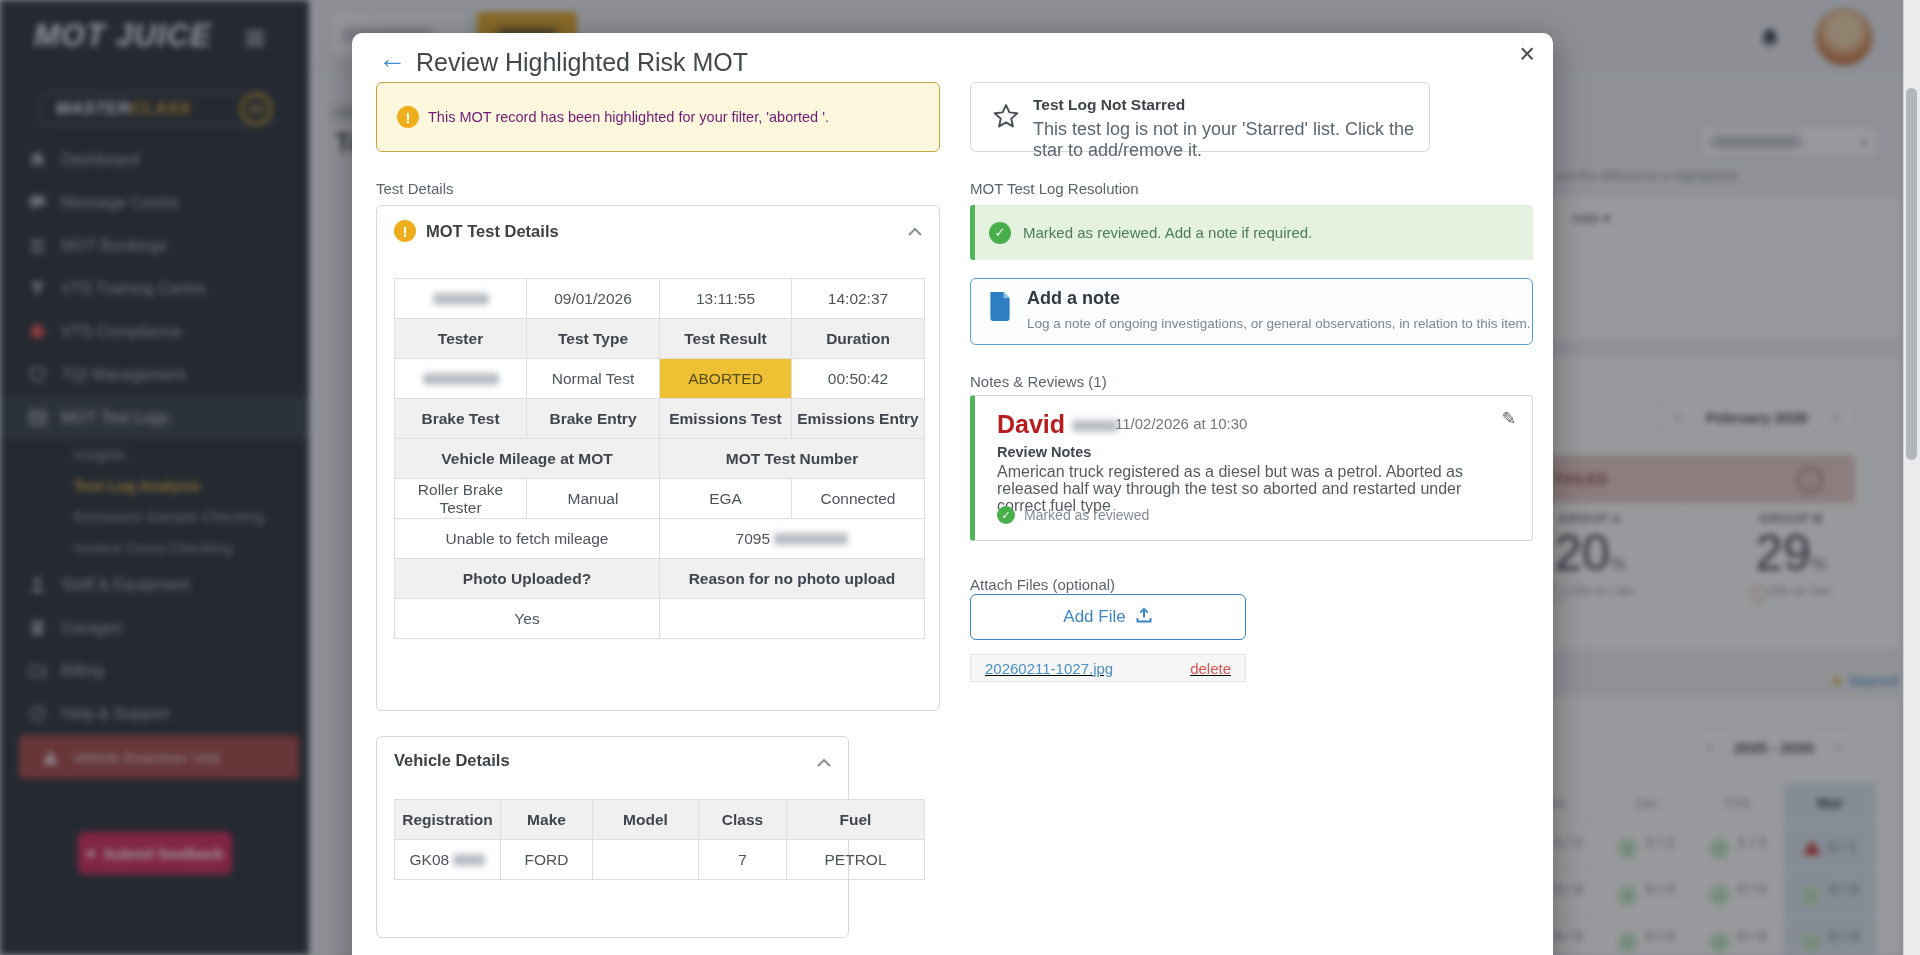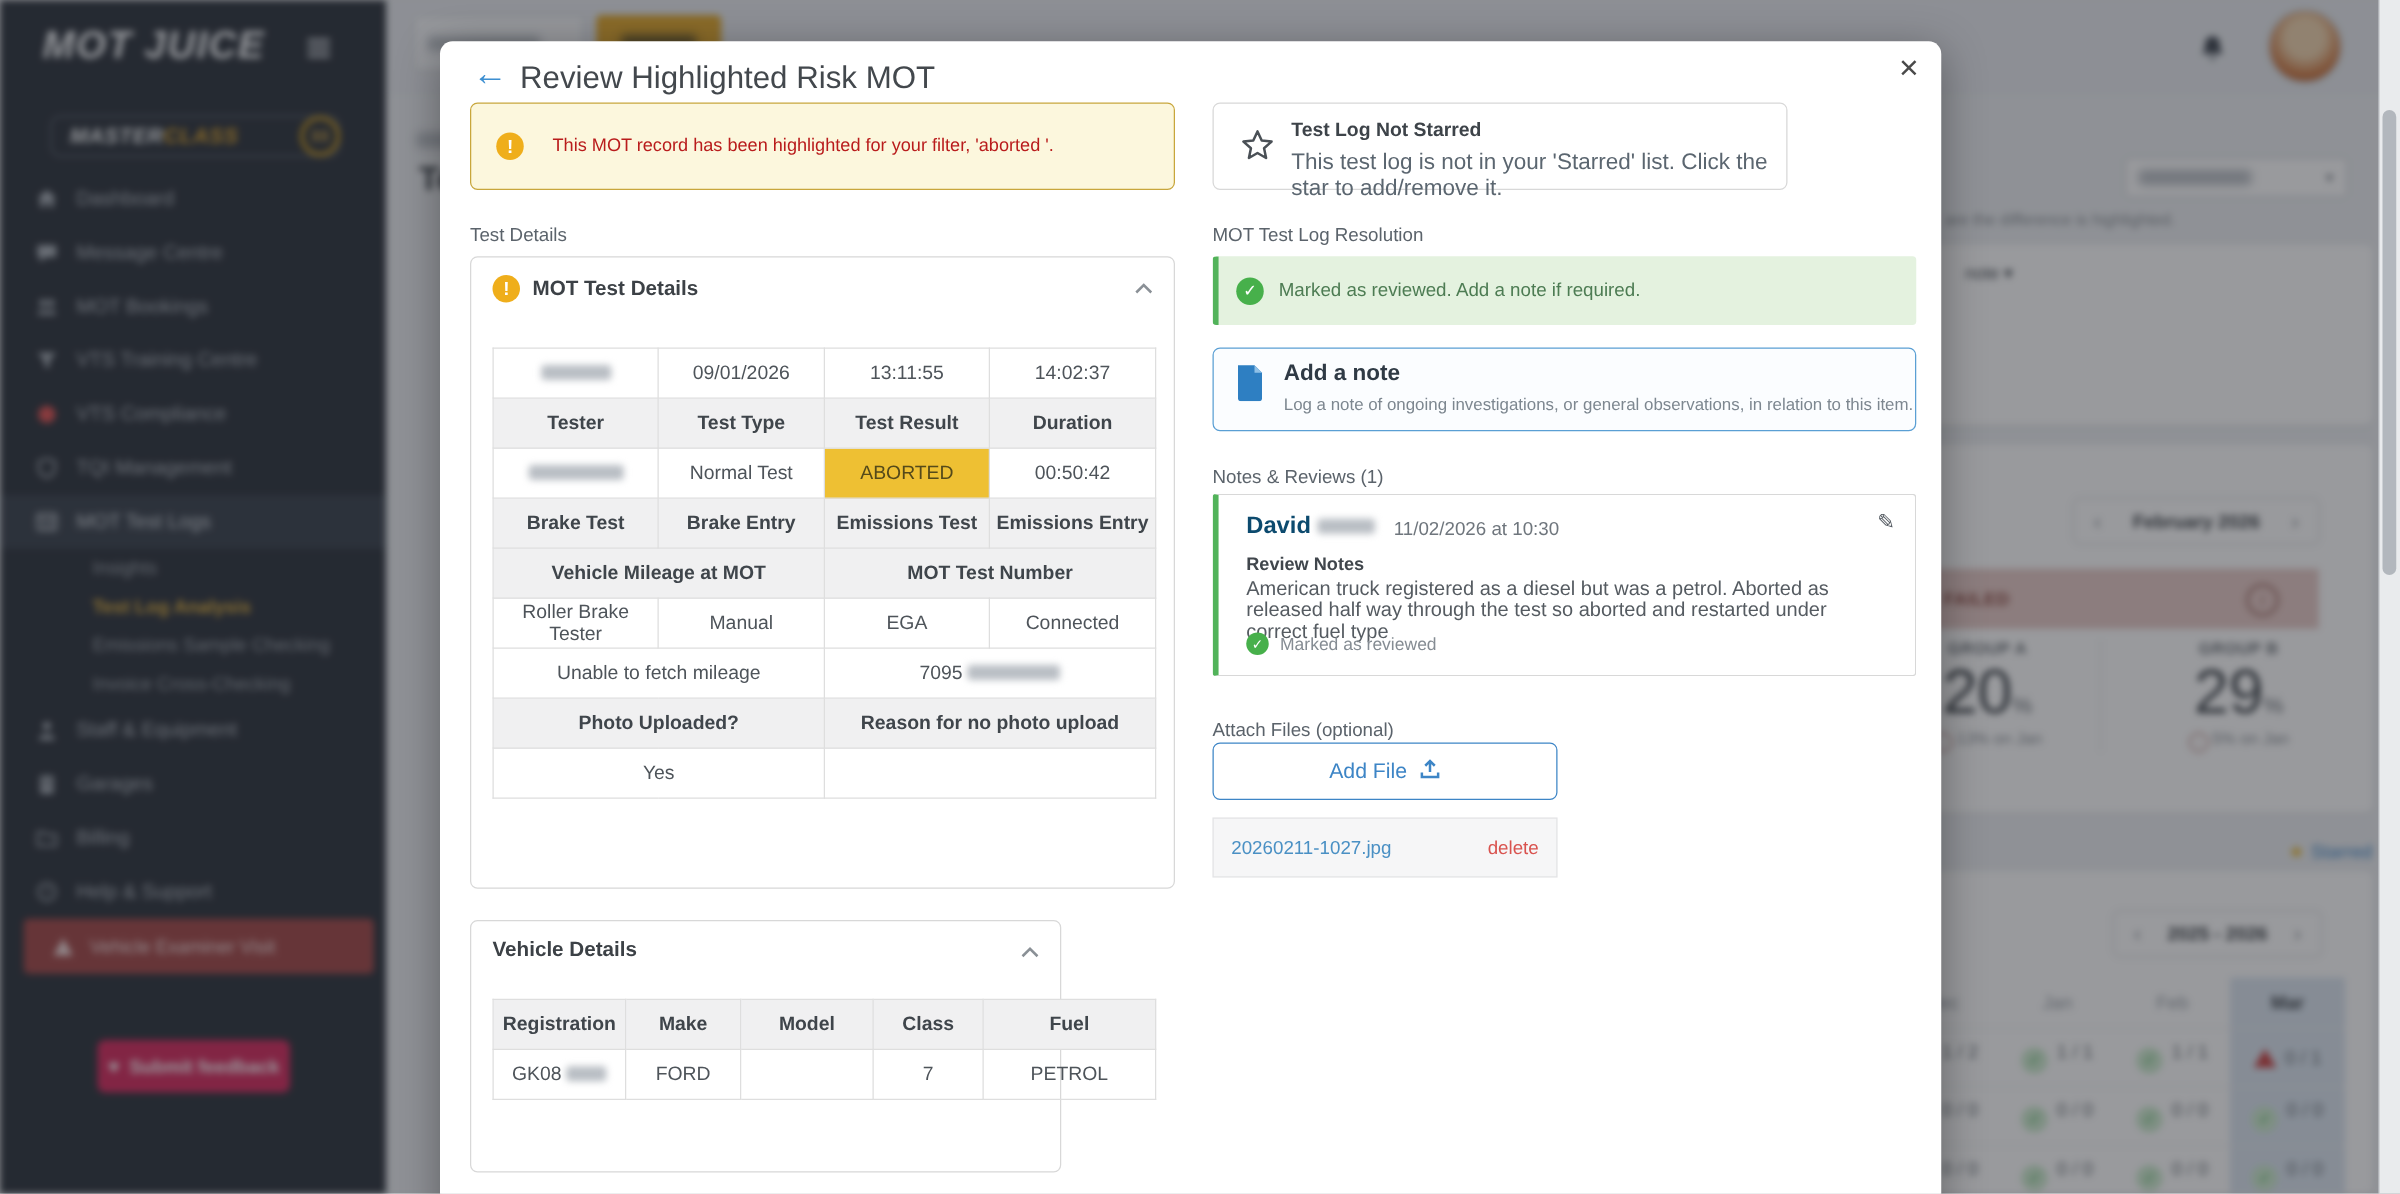--- a/index.html
+++ b/index.html
@@ -89,21 +89,21 @@
     box-shadow:0 8px 34px rgba(0,0,0,.35);z-index:20;}
   .back-arrow{position:absolute;left:26px;top:10px;font-size:28px;font-weight:bold;color:#3d8fd1;cursor:pointer;}
   .modal-title{position:absolute;left:64px;top:15px;font-size:25px;font-weight:500;color:#43484d;}
   .modal-close{position:absolute;right:18px;top:6px;font-size:27px;color:#4a4a4a;cursor:pointer;}
   .sec-label{position:absolute;font-size:15px;color:#5b636b;}
   .alert-yellow{position:absolute;left:24px;top:49px;width:564px;height:70px;background:#fcf7dd;border:1px solid #c8a63c;
     border-radius:6px;box-sizing:border-box;display:flex;align-items:center;}
   .warn-ic{width:22px;height:22px;border-radius:50%;background:#efae1b;color:#fff;font-weight:bold;font-size:15px;
     display:inline-flex;align-items:center;justify-content:center;flex:0 0 22px;}
   .alert-yellow .warn-ic{margin-left:20px;}
-  .alert-yellow .txt{margin-left:23px;font-size:14.5px;color:#b91c1c;}
+  .alert-yellow .txt{margin-left:9px;font-size:14.5px;color:#701a75;}
   .card{position:absolute;background:#fff;border:1px solid #d8d8d8;border-radius:6px;box-sizing:border-box;}
   .star-card{left:618px;top:49px;width:460px;height:70px;}
   .star-ic{position:absolute;left:20px;top:19px;}
   .star-card .t1{position:absolute;left:62px;top:13px;font-size:15.5px;font-weight:bold;color:#3d4349;}
   .star-card .t2{position:absolute;left:62px;top:36px;font-size:18px;color:#5b6670;}
   .mot-card{left:24px;top:172px;width:564px;height:506px;}
   .veh-card{left:24px;top:703px;width:473px;height:202px;}
   .card-head{position:absolute;left:17px;top:14px;display:flex;align-items:center;gap:10px;font-size:16.5px;font-weight:bold;color:#3c4146;}
   .chev{position:absolute;right:16px;top:18px;cursor:pointer;}
   .dtable{position:absolute;left:17px;top:72px;border-collapse:collapse;width:530px;table-layout:fixed;}
@@ -117,31 +117,31 @@
   .ok-ic{width:22px;height:22px;border-radius:50%;background:#47b04b;color:#fff;font-size:13px;font-weight:bold;
     display:inline-flex;align-items:center;justify-content:center;flex:0 0 22px;}
   .res-alert .ok-ic{margin-left:14px;}
   .res-alert .txt{margin-left:12px;font-size:15px;color:#4d7c53;}
   .addnote-card{position:absolute;left:618px;top:245px;width:563px;height:67px;border:1px solid #5a9fd4;border-radius:6px;
     background:#fbfdff;box-sizing:border-box;cursor:pointer;}
   .addnote-card .ic{position:absolute;left:17px;top:13px;}
   .addnote-card .t1{position:absolute;left:56px;top:9px;font-size:18px;font-weight:bold;color:#2f3a45;}
   .addnote-card .t2{position:absolute;left:56px;top:37px;font-size:13.5px;color:#7d8790;}
   .review-card{left:618px;top:362px;width:563px;height:146px;border-left:5px solid #52b35a;border-radius:3px;}
-  .review-card .author{position:absolute;left:22px;top:14px;font-size:19px;font-weight:bold;color:#0c4a6e;}
+  .review-card .author{position:absolute;left:22px;top:14px;font-size:25px;font-weight:bold;color:#b91c1c;}
   .review-card .ts{position:absolute;left:140px;top:19px;font-size:15px;color:#6f767d;}
   .review-card .pencil{position:absolute;right:16px;top:12px;font-size:17px;color:#565c63;cursor:pointer;}
   .review-card .rlabel{position:absolute;left:22px;top:48px;font-size:14.5px;font-weight:bold;color:#40464c;}
   .review-card .body{position:absolute;left:22px;top:67px;width:505px;font-size:16px;line-height:17px;color:#555b61;}
   .review-card .status{position:absolute;left:22px;top:110px;display:flex;align-items:center;gap:9px;font-size:14px;color:#858c93;}
   .review-card .status .ok-ic{width:18px;height:18px;font-size:11px;flex:0 0 18px;}
   .addfile-btn{position:absolute;left:618px;top:561px;width:276px;height:46px;background:#fff;border:1px solid #3d85c6;
     border-radius:6px;color:#3d85c6;font-size:17px;font-family:inherit;display:flex;align-items:center;justify-content:center;gap:9px;cursor:pointer;}
-  .file-row{position:absolute;left:618px;top:621px;width:276px;height:48px;background:#f6f6f7;border:1px solid #e3e4e6;
-    box-sizing:border-box;display:flex;align-items:center;justify-content:space-between;padding:0 14px;font-size:15px;}
+  .file-row{position:absolute;left:618px;top:621px;width:276px;height:28px;background:#f6f6f7;border:1px solid #e3e4e6;
+    box-sizing:border-box;display:flex;align-items:center;justify-content:space-between;padding:0 14px;font-size:15px;text-decoration:underline;}
   .file-row .fname{color:#4a90c4;cursor:pointer;}
   .file-row .fdel{color:#d9534f;cursor:pointer;}
 </style>
 </head>
 <body>
 
 <div class="bg-layer">
   <aside class="sidebar">
     <div class="logo">MOT JUICE</div>
     <div class="hamburger">

